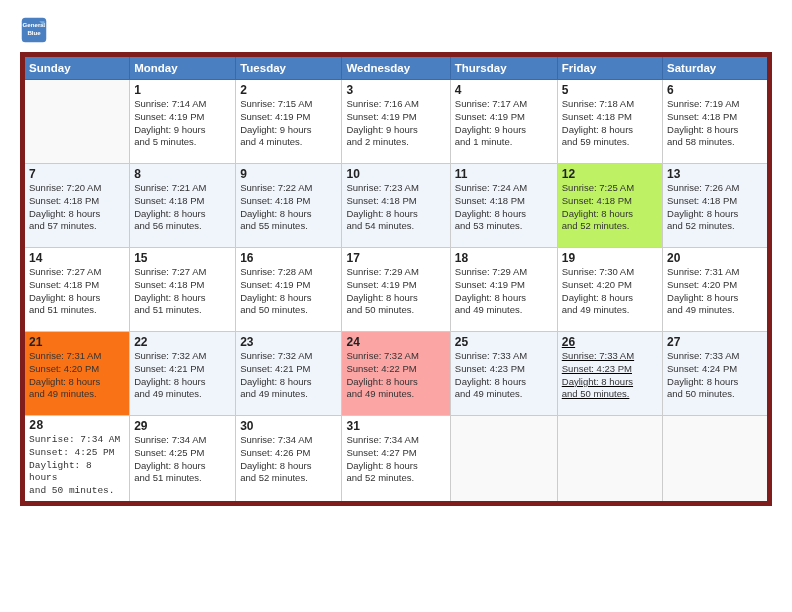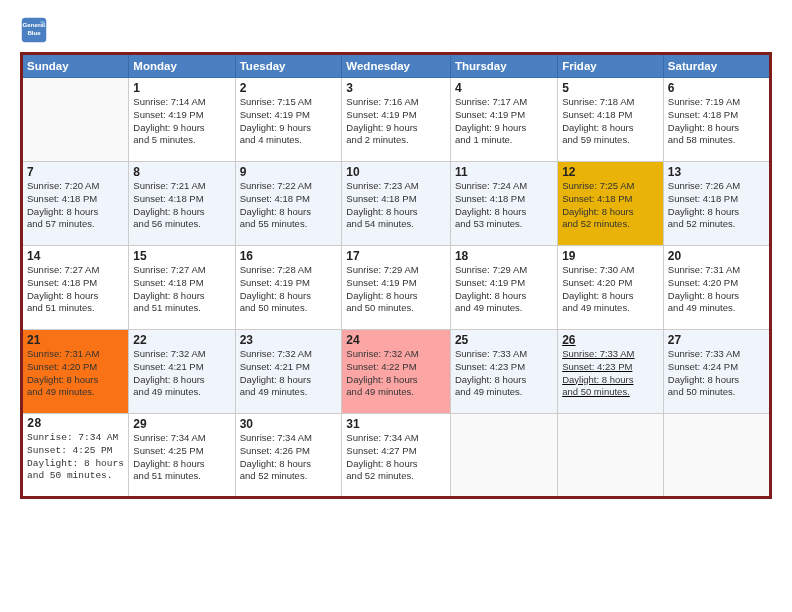--- a/index.html
+++ b/index.html
@@ -42,21 +42,21 @@
       line-height: 1.1;
     }
     .subtitle {
       font-size: 14px;
       color: #444;
       font-weight: normal;
     }
     .calendar {
       width: 100%;
       border-collapse: collapse;
-      border: 3px solid #7f1d1d;
+      border: 5px solid #7f1d1d;
       padding-left: 45px;
     }
     .calendar th {
       background: #4a7fc1;
       color: #fff;
       font-size: 11.5px;
       font-weight: bold;
       padding: 5px 4px;
       text-align: left;
       border: 1px solid #3a6aa8;
@@ -169,21 +169,21 @@
             <div class="day-info">Sunrise: 7:22 AM<br>Sunset: 4:18 PM<br>Daylight: 8 hours<br>and 55 minutes.</div>
           </td>
           <td style="background: rgb(240, 244, 251);">
             <span class="day-num">10</span>
             <div class="day-info">Sunrise: 7:23 AM<br>Sunset: 4:18 PM<br>Daylight: 8 hours<br>and 54 minutes.</div>
           </td>
           <td style="background: rgb(240, 244, 251);">
             <span class="day-num">11</span>
             <div class="day-info">Sunrise: 7:24 AM<br>Sunset: 4:18 PM<br>Daylight: 8 hours<br>and 53 minutes.</div>
           </td>
-          <td style="background: #eab308;">
+          <td style="background: #bef264;">
             <span class="day-num">12</span>
             <div class="day-info">Sunrise: 7:25 AM<br>Sunset: 4:18 PM<br>Daylight: 8 hours<br>and 52 minutes.</div>
           </td>
           <td style="background: rgb(240, 244, 251);">
             <span class="day-num">13</span>
             <div class="day-info">Sunrise: 7:26 AM<br>Sunset: 4:18 PM<br>Daylight: 8 hours<br>and 52 minutes.</div>
           </td>
         </tr>
         <tr>
           <td style="background: rgb(255, 255, 255);">

